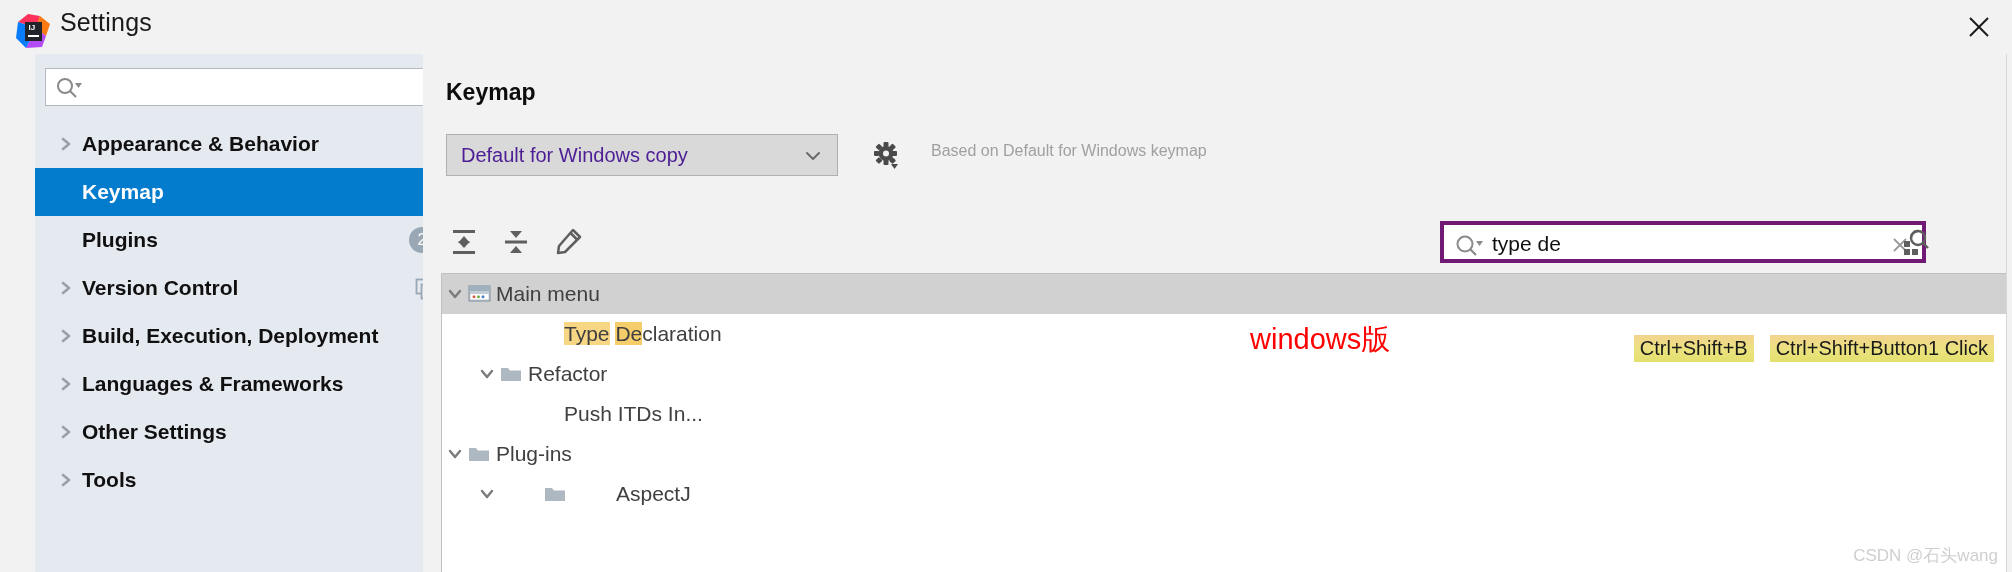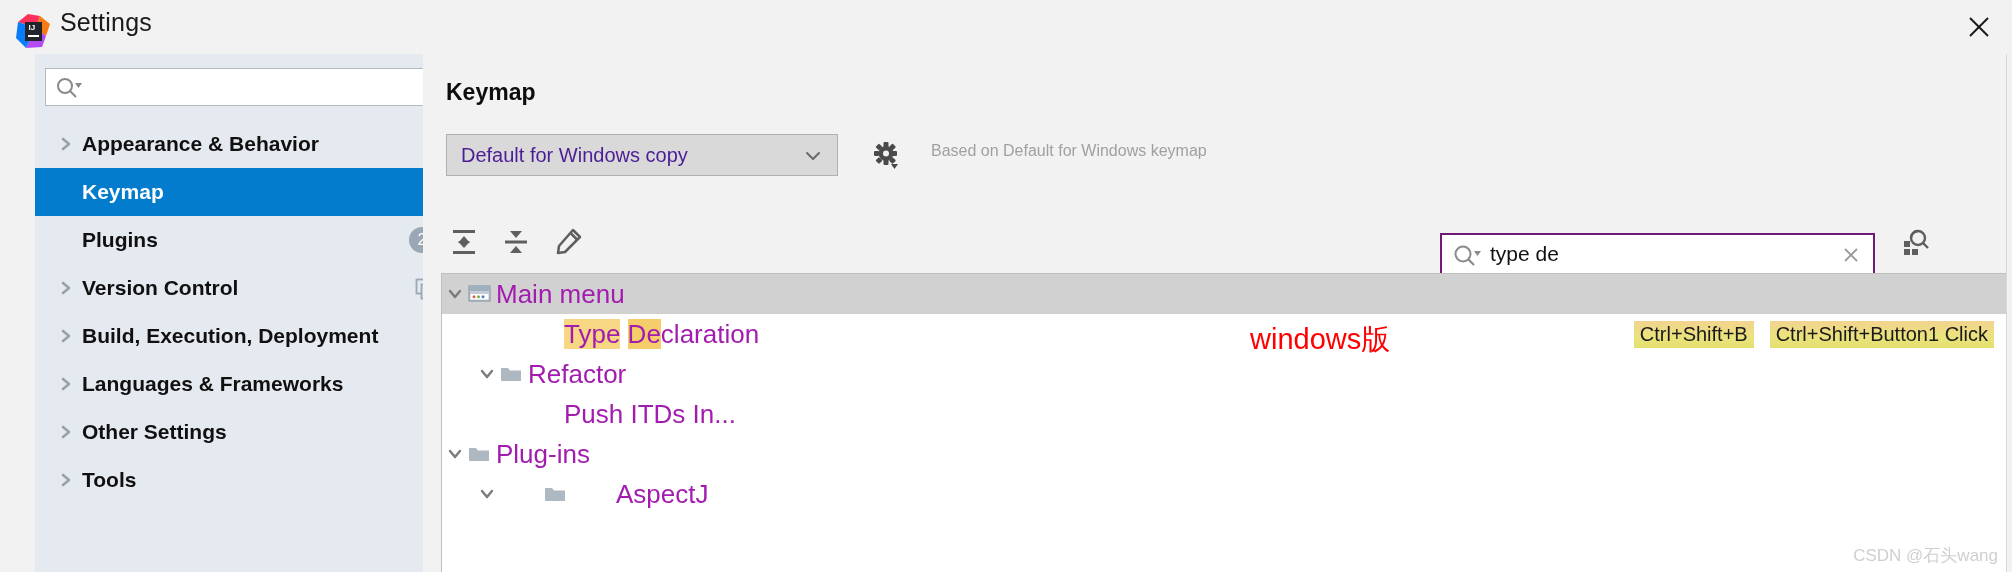--- a/index.html
+++ b/index.html
@@ -121,24 +121,23 @@
   
   .toolbar { position: absolute; left: 18px; top: 165px; height: 46px; }
   .tb-btn {
     position: absolute; top: 0; width: 46px; height: 46px;
     display: flex; align-items: center; justify-content: center;
   }
 
   
   .tree-search {
     position: absolute; left: 1017px; top: 167px;
-    width: 435px; height: 42px;
+    width: 486px; height: 42px;
     background: #ffffff;
-    border: 2px solid #701a75;
-    margin-top: 12px;
+    border: 4px solid #701a75;
   }
   .tree-search .mag2 { position: absolute; left: 11px; top: 9px; }
   .tree-search-input {
     position: absolute; left: 48px; top: 0; width: 330px; height: 38px;
     border: 0; outline: 0; background: transparent;
     font-family: "Liberation Sans", sans-serif; font-size: 21px; color: #111;
   }
   .clear-x { position: absolute; right: 12px; top: 10px; }
   .shortcut-find-btn {
     position: absolute; left: 1470px; top: 167px;
@@ -158,25 +157,25 @@
   .tree-row {
     position: relative;
     height: 40px;
     display: flex; align-items: center;
     cursor: default;
   }
   .tree-row.highlight { background: #d1d1d1; }
   .tree-chev { flex: 0 0 26px; display: flex; align-items: center; justify-content: center; }
   .tree-chev-spacer { flex: 0 0 26px; }
   .tree-icon { flex: 0 0 28px; display: flex; align-items: center; justify-content: flex-start; }
-  .tree-label { font-size: 26px; color: #a21caf; white-space: nowrap; }
+  .tree-label { font-size: 21px; color: #404040; white-space: nowrap; }
   .tree-label .hl { background: #f7d684; }
   .tree-label .hl2 { background: #f5cd6a; }
   .shortcuts {
-    position: absolute; right: 18px; top: 7px;
+    position: absolute; right: 18px; top: 21px;
     display: flex; gap: 16px;
   }
   .kbd {
     font-size: 20px; color: #1a1a1a;
     padding: 2px 6px;
     background: linear-gradient(to bottom, #f2d38f 0%, #ebe27e 55%, #e4e06f 100%);
     white-space: nowrap;
   }
 
   .annot-red {

